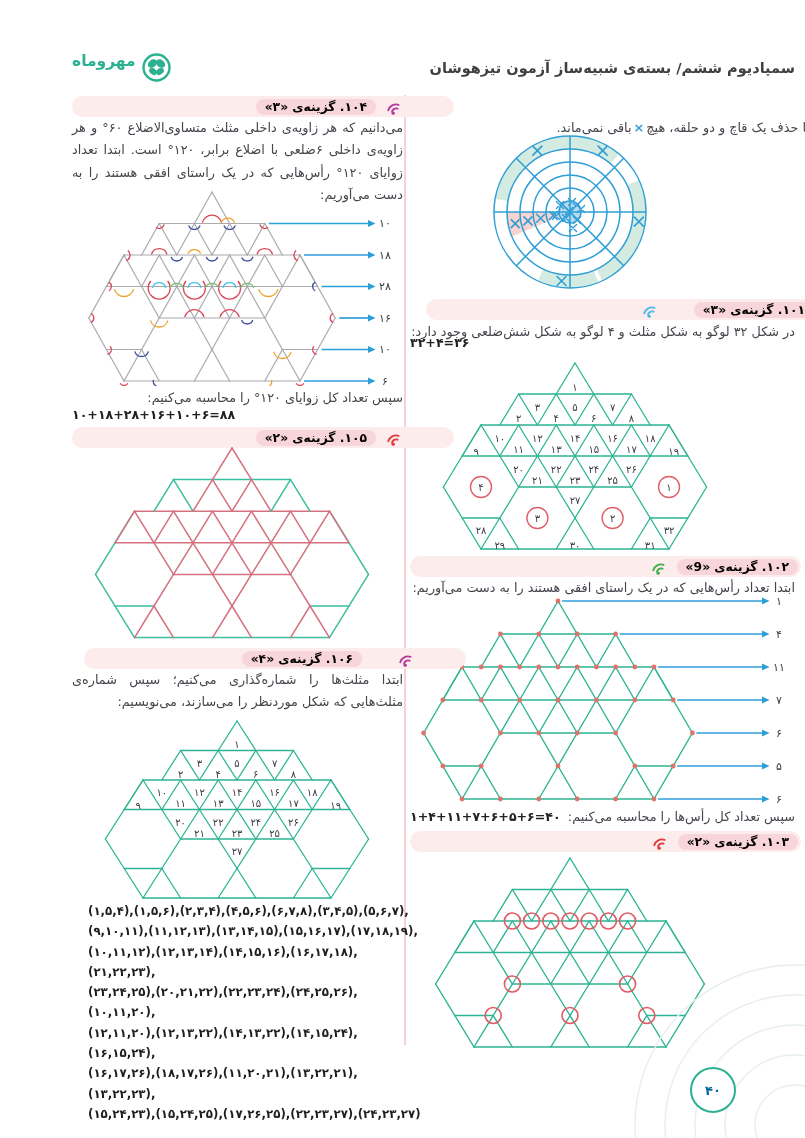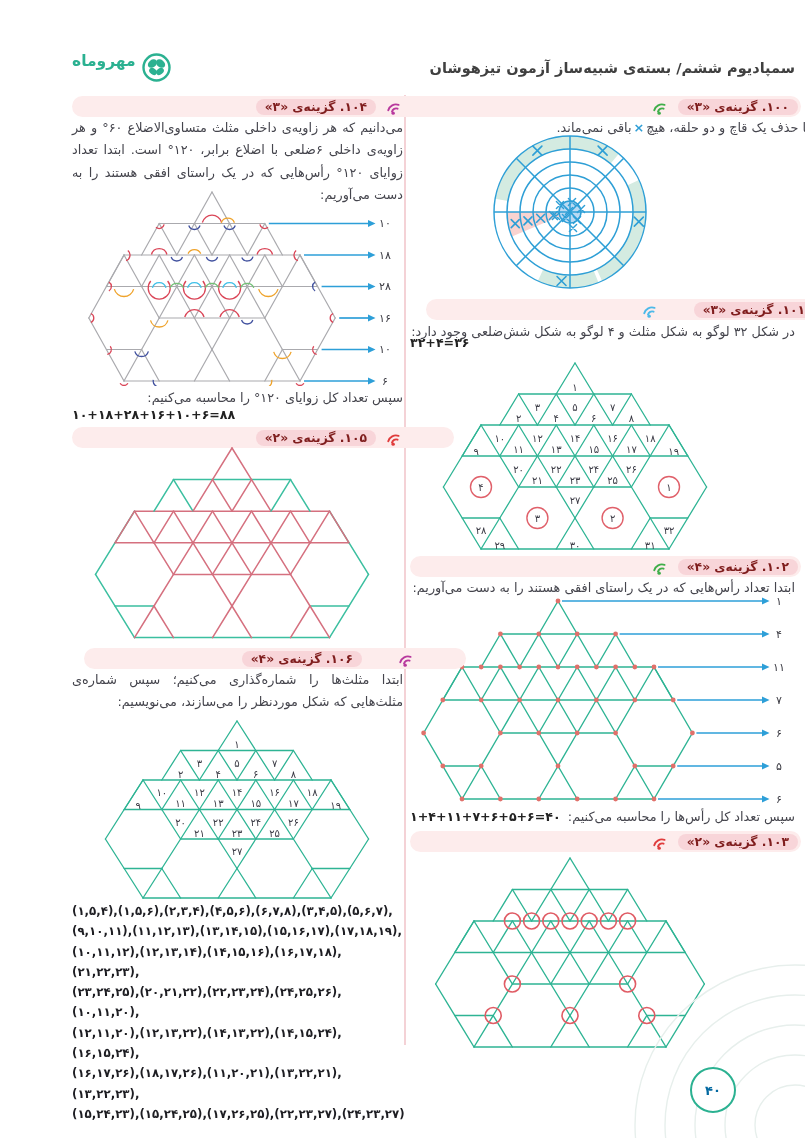--- a/index.html
+++ b/index.html
@@ -3,30 +3,30 @@
 <meta charset="utf-8">
 <style>
   html,body{margin:0;padding:0;background:#fff;}
   .page{position:relative;width:805px;height:1138px;background:#ffffff;overflow:hidden;
         font-family:"DejaVu Sans","Liberation Sans",sans-serif;direction:rtl;}
   .abs{position:absolute;}
   .hdr-title{font-size:14.5px;font-weight:bold;color:#404040;}
   .brand{display:flex;align-items:flex-start;gap:5px;color:#2bb191;font-weight:bold;font-size:15.5px;}
   .divider{position:absolute;width:2px;background:#f4d2d6;}
   .pill{display:flex;align-items:center;gap:6px;background:#fdecec;border-radius:11px;height:21px;padding:0 3px;}
-  .pill .chip{display:inline-block;background:#f8d5d9;color:#7f1d1d;border-radius:10px;
+  .pill .chip{display:inline-block;background:#f8d5d9;color:#000000;border-radius:10px;
               padding:1px 9px;font-weight:bold;font-size:12.3px;white-space:nowrap;}
   .pill.left-style{padding-left:3px;padding-right:48px;}
   .wifi{display:inline-flex;width:24px;height:20px;align-items:center;justify-content:center;}
   .body-text{font-size:12.8px;color:#45454d;line-height:22.4px;text-align:justify;}
   .one-line{white-space:nowrap;text-align:right;}
   .eq{direction:ltr;text-align:left;font-weight:bold;color:#222;font-size:12.6px;letter-spacing:.4px;}
   .split-line{display:flex;justify-content:space-between;align-items:baseline;}
   .x-blue{color:#2f9ed6;font-weight:bold;padding:0 2px;}
-  .tuples{direction:ltr;text-align:left;font-weight:bold;color:#1d1d22;font-size:11.8px;line-height:20.3px;letter-spacing:.2px;}
+  .tuples{direction:ltr;text-align:left;font-weight:bold;color:#1d1d22;font-size:11.8px;line-height:20.3px;letter-spacing:.2px;margin-left:16px;}
   .page-circle{display:flex;align-items:center;justify-content:center;border:2px solid #2bb191;
                border-radius:50%;width:42px;height:42px;font-weight:bold;font-size:13px;color:#0369a1;background:#fff;}
   svg text{font-family:"DejaVu Sans","Liberation Sans",sans-serif;}
 </style>
 </head>
 <body>
 
 <div class="page">
 
   <div class="abs" style="left:72px;top:52px;width:723px;display:flex;justify-content:space-between;align-items:center;">
@@ -42,32 +42,20 @@
             <ellipse cx="19" cy="19.4" rx="4.2" ry="3.1" transform="rotate(-38 19 19.4)"></ellipse>
           </g>
         </svg>
       </span>
       <span>مهروماه</span>
     </div>
   </div>
 
   <div class="divider" style="left:404px;top:95px;height:950px;"></div>
 
-  <div class="abs pill" style="left:410px;top:96px;width:385px;">
-    <span class="chip">۱۰۰. گزینه‌ی «۳»</span>
-    <span class="wifi" id="wifi-q100">
-        <svg width="24" height="20" viewBox="0 0 24 24">
-    <g transform="rotate(-28 12 14)" stroke="#3fae49" fill="none" stroke-width="2.3" stroke-linecap="round">
-      <path d="M5,12.5 a9.5,9.5 0 0 1 14,0"></path>
-      <path d="M8.2,16 a5,5 0 0 1 7.6,0"></path>
-    </g>
-    <circle cx="11" cy="19.4" r="2" fill="#3fae49"></circle>
-  </svg>
-      </span>
-  </div>
   <div class="abs body-text one-line" style="left:425px;top:117px;width:385px;">
     <span>با حذف یک قاچ و دو حلقه، هیچ</span><span class="x-blue">×</span><span>باقی نمی‌ماند.</span>
   </div>
   <svg id="svg100" class="abs" style="left:410px;top:133px;" width="330" height="160">
       <path d="M208.85185833617697,20.78062232295767 A76,76 0 0 0 85.15461077107219,65.8027384973133 L97.95711156023089,68.0601648069834 A63,63 0 0 1 200.49561941025198,30.739200083504386 Z" fill="#d4ebe1"></path>
       <path d="M192.11898789229315,147.87939181478538 A76,76 0 0 0 228.87939181478538,46.881012107706844 L217.09739058330894,52.375049510335934 A63,63 0 0 1 186.62495048966406,136.09739058330894 Z" fill="#d4ebe1"></path>
       <path d="M127.8810121077068,147.87939181478538 A76,76 0 0 0 188.4701010996093,149.46597294707584 L183.60021538520246,137.41258283770762 A63,63 0 0 1 133.3750495103359,136.09739058330894 Z" fill="#d4ebe1"></path>
       <path d="M97,78.99999999999999 A63,63 0 0 0 102.00819423249627,103.61606109482423 L149.87444661202315,83.298042413382 A11,11 0 0 1 149,79 Z" fill="#f9d3d0"></path>
       <circle cx="160" cy="79" r="11" fill="#badaf3"></circle>
       <circle cx="160" cy="79" r="11" fill="none" stroke="#2e9fd6" stroke-width="1.5"></circle>
@@ -200,21 +188,21 @@
       <text x="71" y="134.6" font-size="10" fill="#3b3b45" text-anchor="middle">۴</text>
       <circle cx="259" cy="131" r="10.5" fill="none" stroke="#e0606a" stroke-width="1.4"></circle>
       <text x="259" y="134.6" font-size="10" fill="#3b3b45" text-anchor="middle">۱</text>
       <circle cx="127.4" cy="162" r="10.5" fill="none" stroke="#e0606a" stroke-width="1.4"></circle>
       <text x="127.4" y="165.6" font-size="10" fill="#3b3b45" text-anchor="middle">۳</text>
       <circle cx="202.6" cy="162" r="10.5" fill="none" stroke="#e0606a" stroke-width="1.4"></circle>
       <text x="202.6" y="165.6" font-size="10" fill="#3b3b45" text-anchor="middle">۲</text>
     </svg>
 
   <div class="abs pill" style="left:410px;top:556px;width:385px;">
-    <span class="chip">۱۰۲. گزینه‌ی «۴»</span>
+    <span class="chip">۱۰۲. گزینه‌ی «9»</span>
     <span class="wifi" id="wifi-q102">
         <svg width="24" height="20" viewBox="0 0 24 24">
     <g transform="rotate(-28 12 14)" stroke="#3fae49" fill="none" stroke-width="2.3" stroke-linecap="round">
       <path d="M5,12.5 a9.5,9.5 0 0 1 14,0"></path>
       <path d="M8.2,16 a5,5 0 0 1 7.6,0"></path>
     </g>
     <circle cx="11" cy="19.4" r="2" fill="#3fae49"></circle>
   </svg>
       </span>
   </div>

